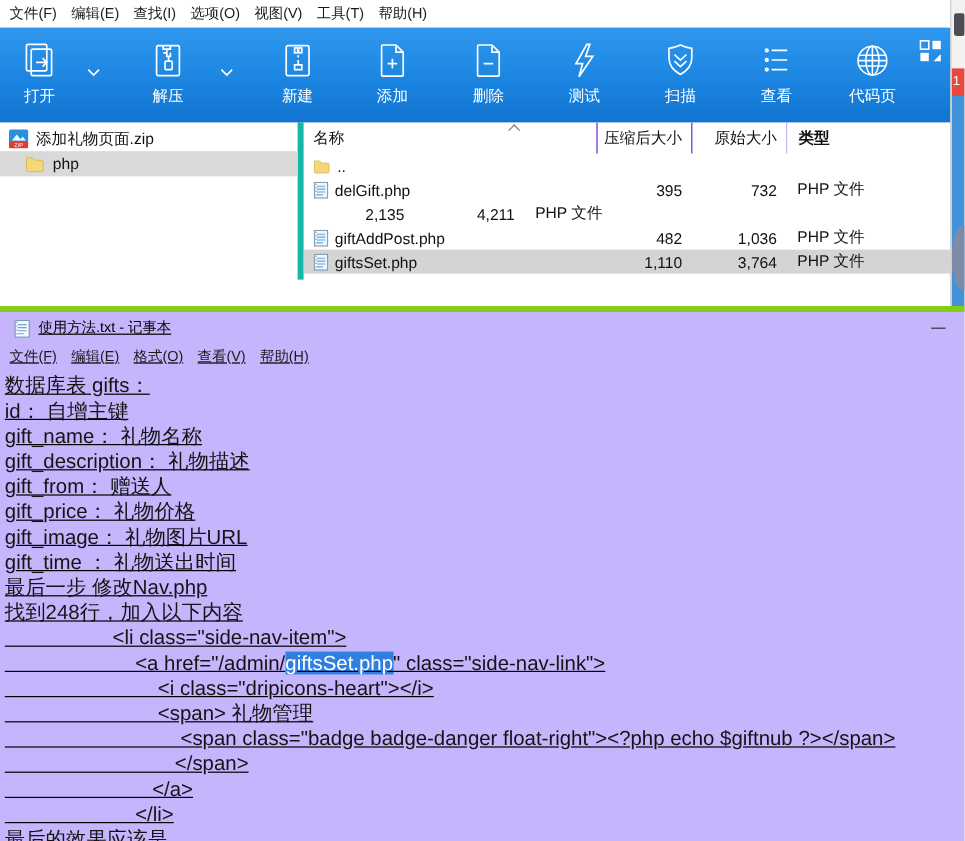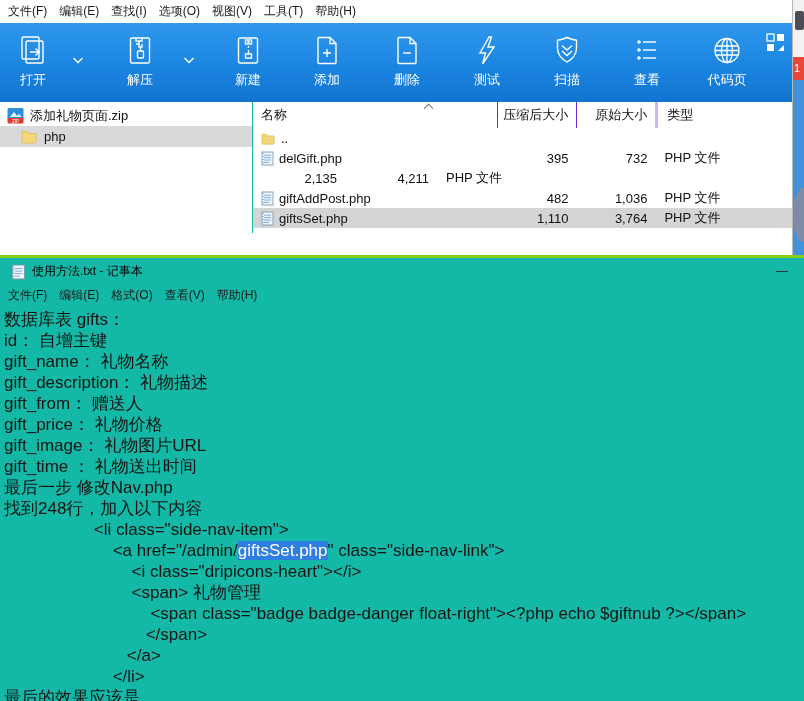--- a/index.html
+++ b/index.html
@@ -31,44 +31,44 @@
   .menu-item { padding:3px 7px 4px 5px; white-space:nowrap; }
 
   .bz-toolbar { position:relative; height:79px; background:linear-gradient(180deg,#2f97ed 0%,#1b85e1 55%,#1174d0 100%); }
   .tb-item { position:absolute; top:9px; width:66px; text-align:center; color:#fff; cursor:default; }
   .tb-item svg { display:block; margin:0 auto; }
   .tb-label { font-size:13px; margin-top:1px; white-space:nowrap; }
   .tb-chevron { position:absolute; top:34px; }
   .bz-grid-toggle { position:absolute; right:7px; top:10px; }
 
   .bz-body { display:flex; height:131px; }
-  .bz-tree { width:253px; border-right:1px solid #14b8a6; padding-top:3px; font-size:13px; color:#111; }
+  .bz-tree { width:253px; border-right:5px solid #14b8a6; padding-top:3px; font-size:13px; color:#111; }
   .tree-row { height:21px; display:flex; align-items:center; white-space:nowrap; }
   .tree-row svg { margin-right:6px; flex:none; }
   .tree-root { padding-left:7px; }
   .tree-sel { background:#d9d9d9; padding-left:21px; }
 
   .bz-list { flex:1; font-size:13px; color:#111; position:relative; overflow:hidden; }
   .list-header { display:flex; height:26px; align-items:center; position:relative; }
   .lh-cell { height:26px; display:flex; align-items:center; }
   .col-name { width:288px; padding-left:8px; position:relative; }
   .col-comp,.col-orig { width:92px; justify-content:flex-end; padding-right:8px; border-left:1px solid #6d28d9; }
-  .col-type { width:160px; padding-left:9px; border-left:3px solid #c4b5fd; }
+  .col-type { width:160px; padding-left:9px; border-left:1px solid #c4b5fd;font-weight:bold; }
   .sort-caret { position:absolute; left:172px; top:0px; width:8px; height:8px; }
   .sort-caret::after { content:""; position:absolute; left:0; top:3px; width:6px; height:6px; border-left:1px solid #777; border-top:1px solid #777; transform:rotate(45deg); }
   .list-row { display:flex; height:20px; align-items:center; }
   .list-row.selected { background:#d4d4d4; }
   .lc { display:flex; align-items:center; height:20px; }
   .lc-name { width:288px; padding-left:8px; }
   .lc-name svg { margin-right:5px; flex:none; }
   .lc-comp,.lc-orig { width:92px; justify-content:flex-end; padding-right:8px; }
   .lc-type { width:160px; padding-left:9px; white-space:nowrap; }
 
   
-  #notepad { position:absolute; left:0; top:255px; width:804px; height:446px; background:#14b8a6; border-top:3px solid #84cc16; overflow:hidden; }
+  #notepad { position:absolute; left:0; top:255px; width:804px; height:446px; background:#c4b5fd; border-top:5px solid #84cc16; overflow:hidden;text-decoration:underline; }
   .np-titlebar { height:27px; display:flex; align-items:center; padding-left:11px; }
   .np-title { font-size:12px; color:#000; margin-left:6px; }
   .np-min { margin-left:auto; width:44px; height:27px; position:relative; }
   .np-min::after { content:""; position:absolute; left:16px; top:13px; width:12px; height:1px; background:#333; }
   .np-menubar { height:22px; display:flex; align-items:center; font-size:12px; color:#1a1a1a; padding-left:3px; }
   .np-content { padding:2px 0 0 4px; font-size:17px; line-height:21px; color:#141414; }
   .np-content pre { font-family:"Liberation Sans","DejaVu Sans",sans-serif; white-space:pre; margin:0; }
   .sel-text { background:#2e7fe0; color:#fff; }
 </style>
 </head>

